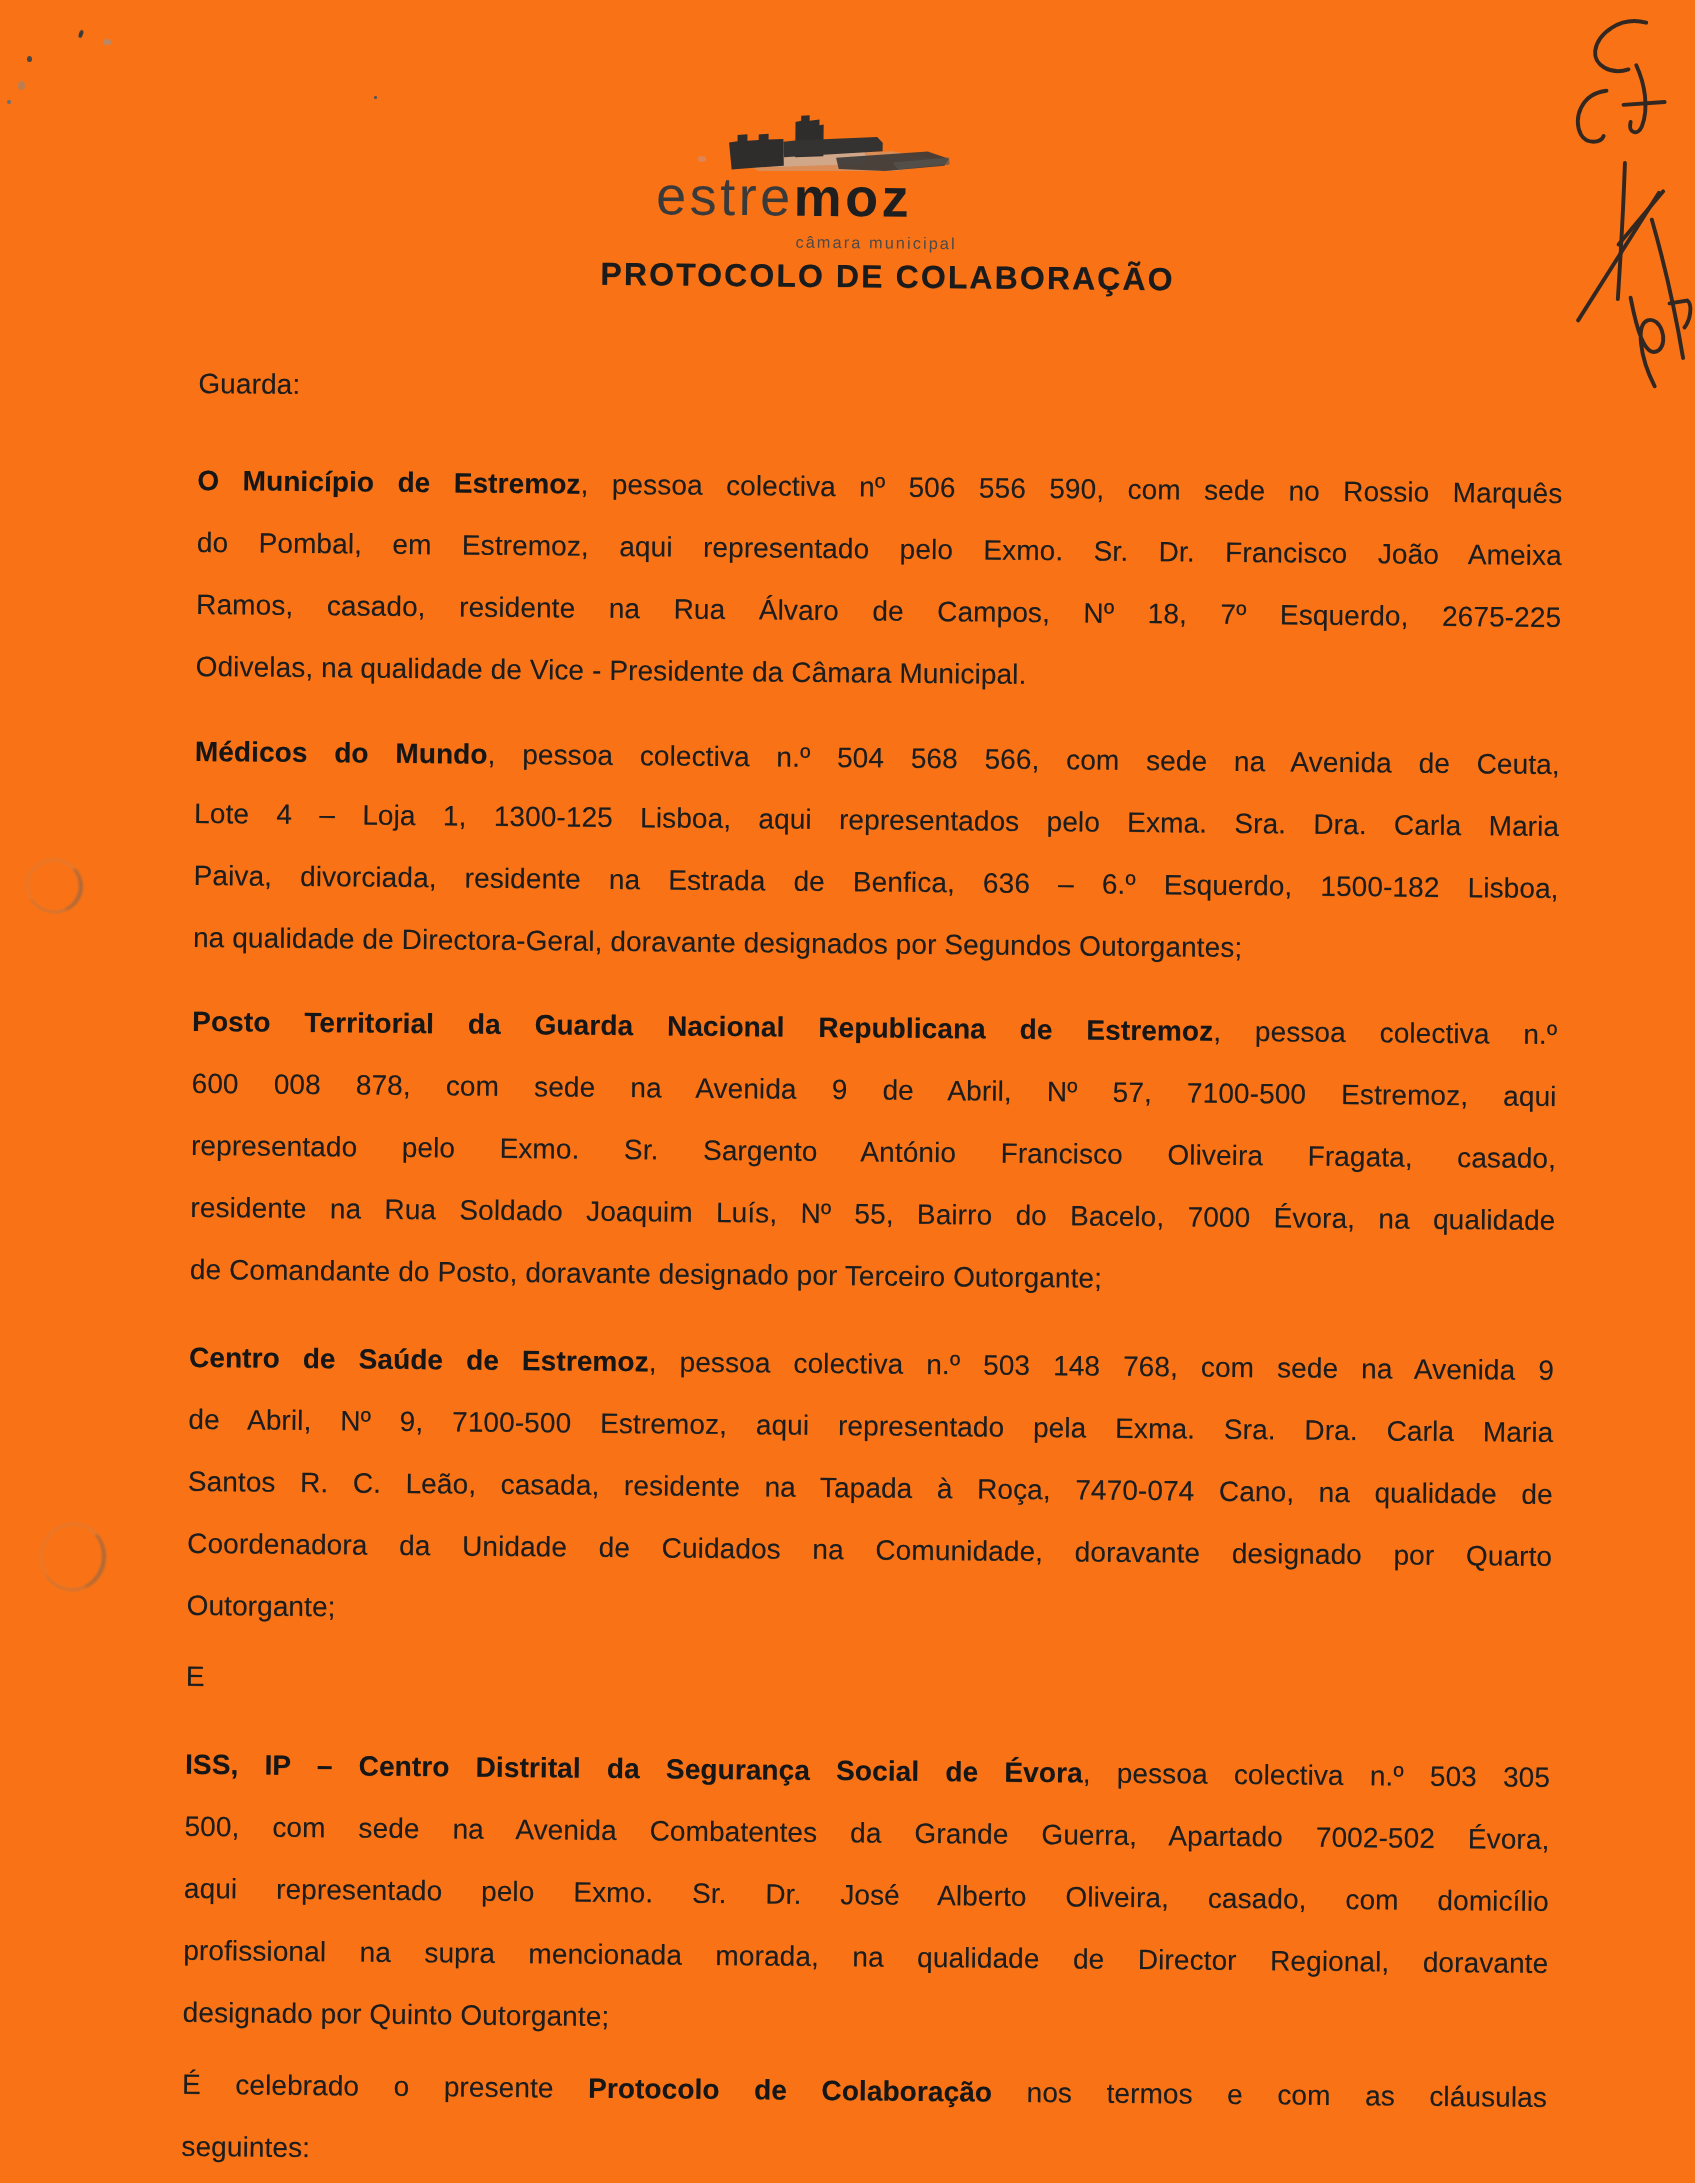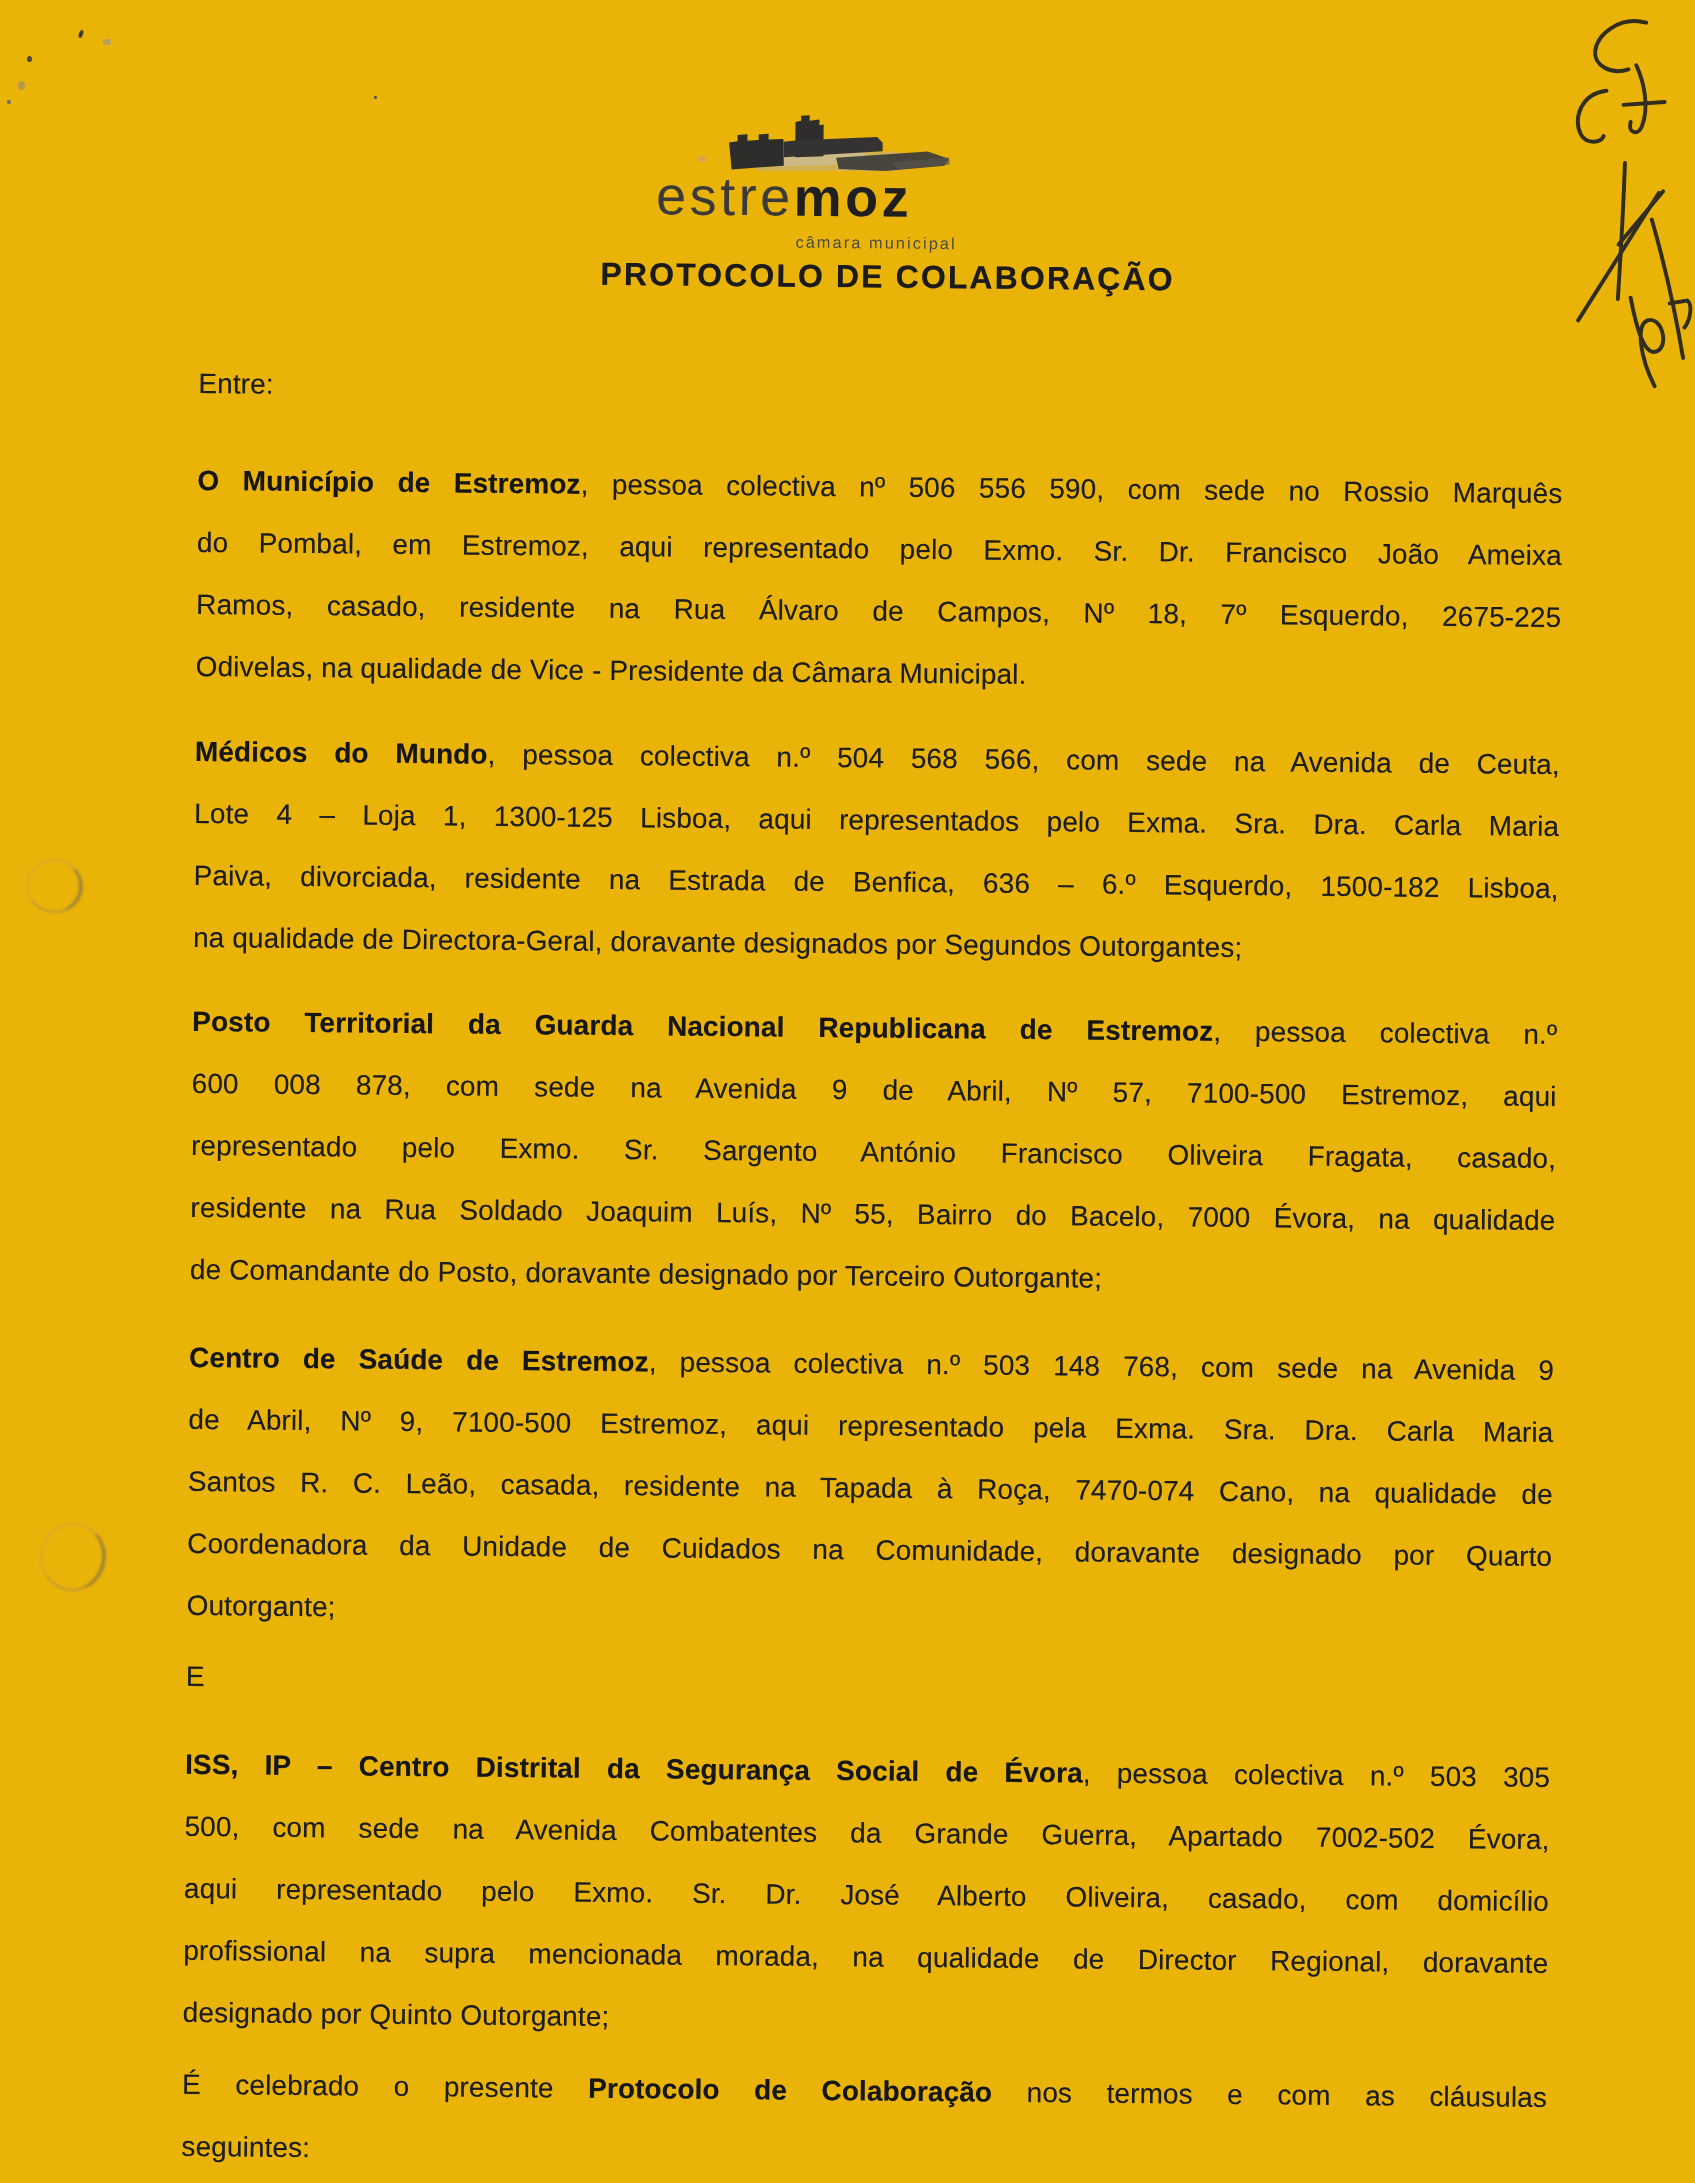--- a/index.html
+++ b/index.html
@@ -1,19 +1,19 @@
 <!DOCTYPE html>
 <html style="font-size:11.3px"><head>
 <meta charset="utf-8">
 <style>
   html,body{margin:0;padding:0;background:#ffffff;}
   .page{
     position:relative;
     width:1696px;height:2183px;
-    background:#eab308;
+    background:#f97316;
     overflow:hidden;
     font-family:"Liberation Sans","DejaVu Sans",sans-serif;
   }
   
   .scan-rotate{
     position:absolute;inset:0;
     transform:rotate(0.55deg);
     transform-origin:0 0;
   }
 
@@ -99,21 +99,21 @@
       <path d="M170,62 L300,52 L330,62 L324,72 L240,80 L174,78 Z" fill="#3a3938" opacity="0.9"></path>
       <path d="M250,68 L330,60 L332,70 L258,78 Z" fill="#57544f" opacity="0.7"></path>
     </svg>
     <div class="wordmark"><span class="wm-light">estre</span><span class="wm-bold">moz</span></div>
     <div class="tagline">câmara municipal</div>
 
     <h1 class="title">PROTOCOLO DE COLABORAÇÃO</h1>
 
     <div id="paragraphs">
         <div class="para pa0">
-          <div class="line last"><span>Entre:</span><span class="b"></span><span></span></div>
+          <div class="line last"><span>Guarda:</span><span class="b"></span><span></span></div>
         </div>
         <div class="para pa1">
           <div class="line"><span></span><span class="b">O Município de Estremoz</span><span>, pessoa colectiva nº 506 556 590, com sede no Rossio Marquês</span></div>
           <div class="line"><span>do Pombal, em Estremoz, aqui representado pelo Exmo. Sr. Dr. Francisco João Ameixa</span><span class="b"></span><span></span></div>
           <div class="line"><span>Ramos, casado, residente na Rua Álvaro de Campos, Nº 18, 7º Esquerdo, 2675-225</span><span class="b"></span><span></span></div>
           <div class="line last"><span>Odivelas, na qualidade de Vice - Presidente da Câmara Municipal.</span><span class="b"></span><span></span></div>
         </div>
         <div class="para pa2">
           <div class="line"><span></span><span class="b">Médicos do Mundo</span><span>, pessoa colectiva n.º 504 568 566, com sede na Avenida de Ceuta,</span></div>
           <div class="line"><span>Lote 4 – Loja 1, 1300-125 Lisboa, aqui representados pelo Exma. Sra. Dra. Carla Maria</span><span class="b"></span><span></span></div>

